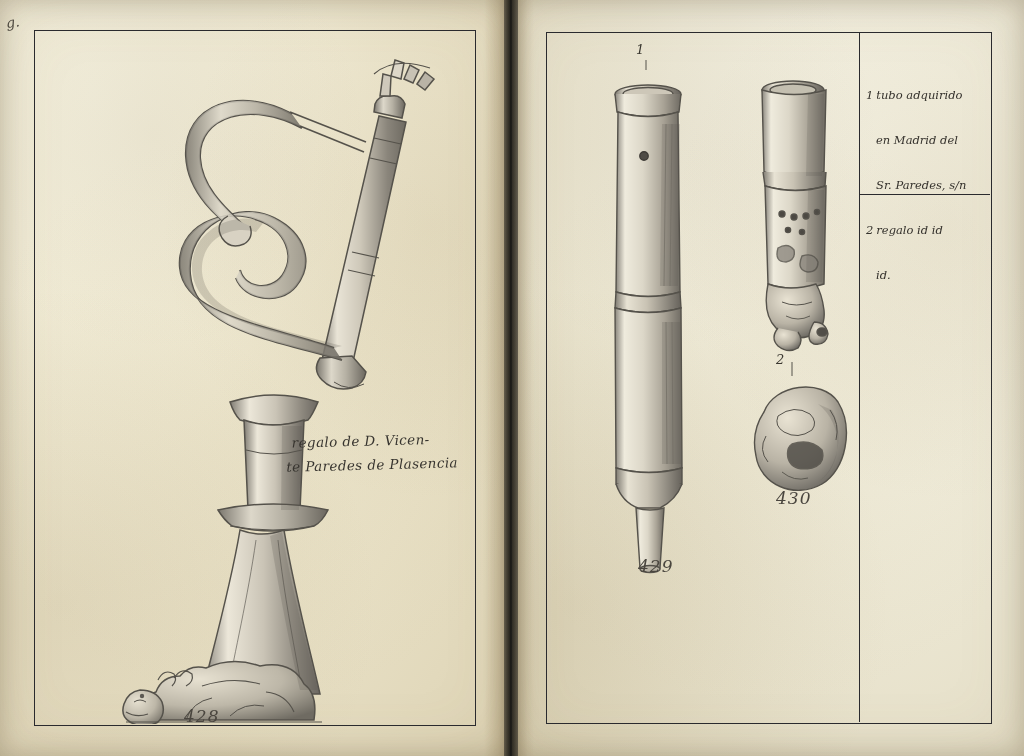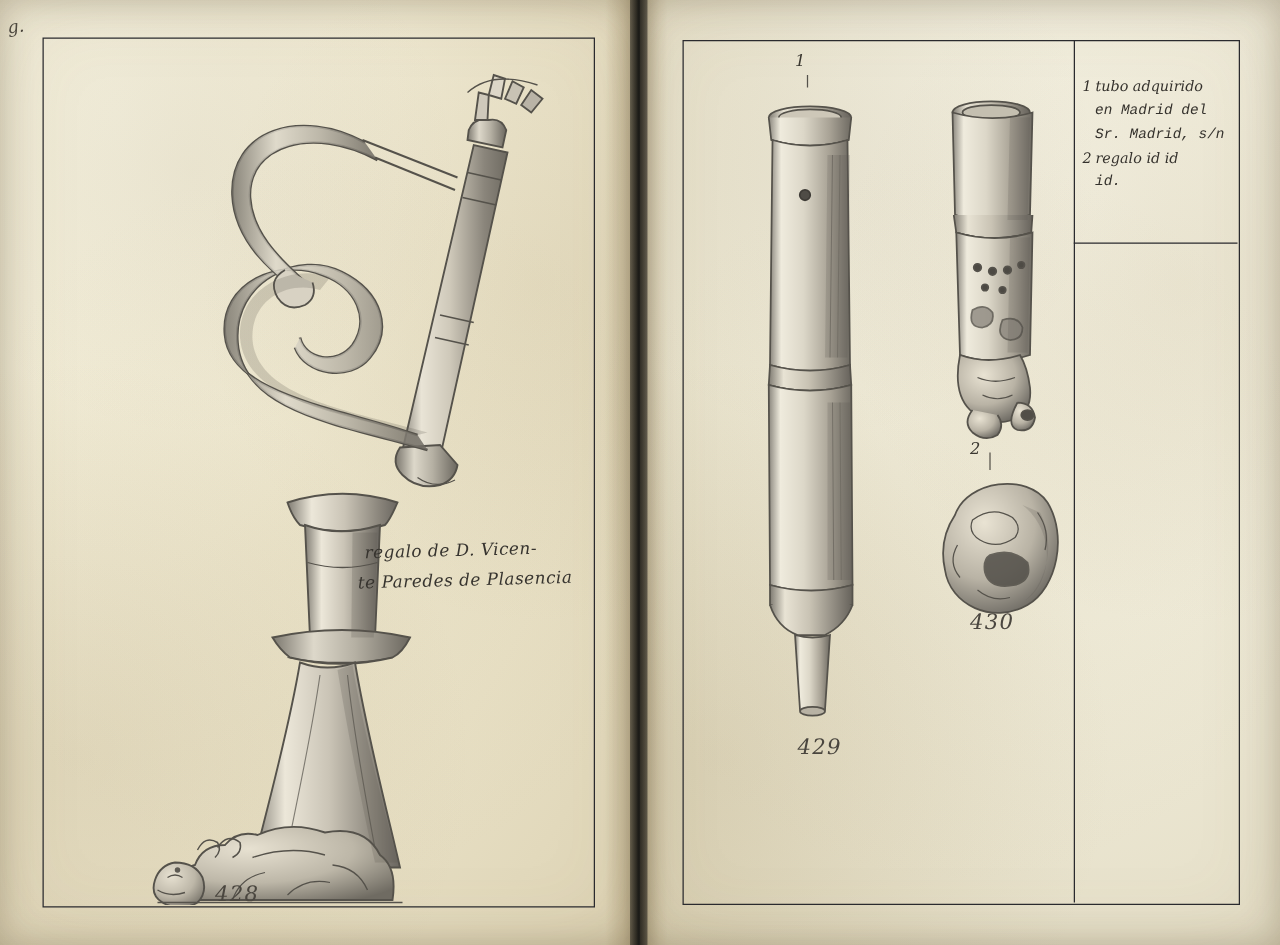--- a/index.html
+++ b/index.html
@@ -128,34 +128,34 @@
     position: absolute;
     left: 866px;
     top: 60px;
     width: 122px;
     font-family: "DejaVu Serif", serif;
     font-style: italic;
     font-size: 11.5px;
     line-height: 19px;
     color: #34312c;
   }
-  .legend .row { display: block; white-space: nowrap; }
-  .legend .indent { margin-left: 10px; font-family: Liberation Mono, monospace; }
+  .legend .row { display: block; white-space: nowrap; margin-top: 26px; }
+  .legend .indent { margin-left: 10px; }
   .legend .num { margin-right: 3px; }
 
   .catnum {
     position: absolute;
     font-family: "DejaVu Serif", serif;
     font-style: italic;
     color: #4a463f;
     font-size: 17px;
     letter-spacing: 1px;
   }
-  .num-428 { left: 172px; top: 706px; }
-  .num-429 { left: 638px; top: 588px; }
+  .num-428 { left: 184px; top: 706px; }
+  .num-429 { left: 638px; top: 556px; }
   .num-430 { left: 776px; top: 488px; }
   .fignum {
     position: absolute;
     font-family: "DejaVu Serif", serif;
     font-style: italic;
     color: #3a3730;
     font-size: 13px;
   }
   .fig-1 { left: 636px; top: 42px; }
   .fig-2 { left: 776px; top: 352px; }
@@ -430,21 +430,21 @@
       <path d="M262 158 l 16 0 l -2 92 l -16 0 z" fill="#595650"></path>
       <path d="M272 372 C 300 394, 296 436, 272 450 C 290 438, 300 404, 286 378 z" fill="#595650"></path>
     </g>
   </svg>
 
   <div class="legend">
     <span class="row">
       <span class="num">1</span><span>tubo adquirido</span>
     </span>
     <span class="row indent">en Madrid del</span>
-    <span class="row indent">Sr. Madrid, s/n</span>
+    <span class="row indent">Sr. Paredes, s/n</span>
     <span class="row">
       <span class="num">2</span><span>regalo id id</span>
     </span>
     <span class="row indent">id.</span>
   </div>
 
   <div class="fignum fig-1">1</div>
   <div class="fignum fig-2">2</div>
   <div class="catnum num-429">429</div>
   <div class="catnum num-430">430</div>

